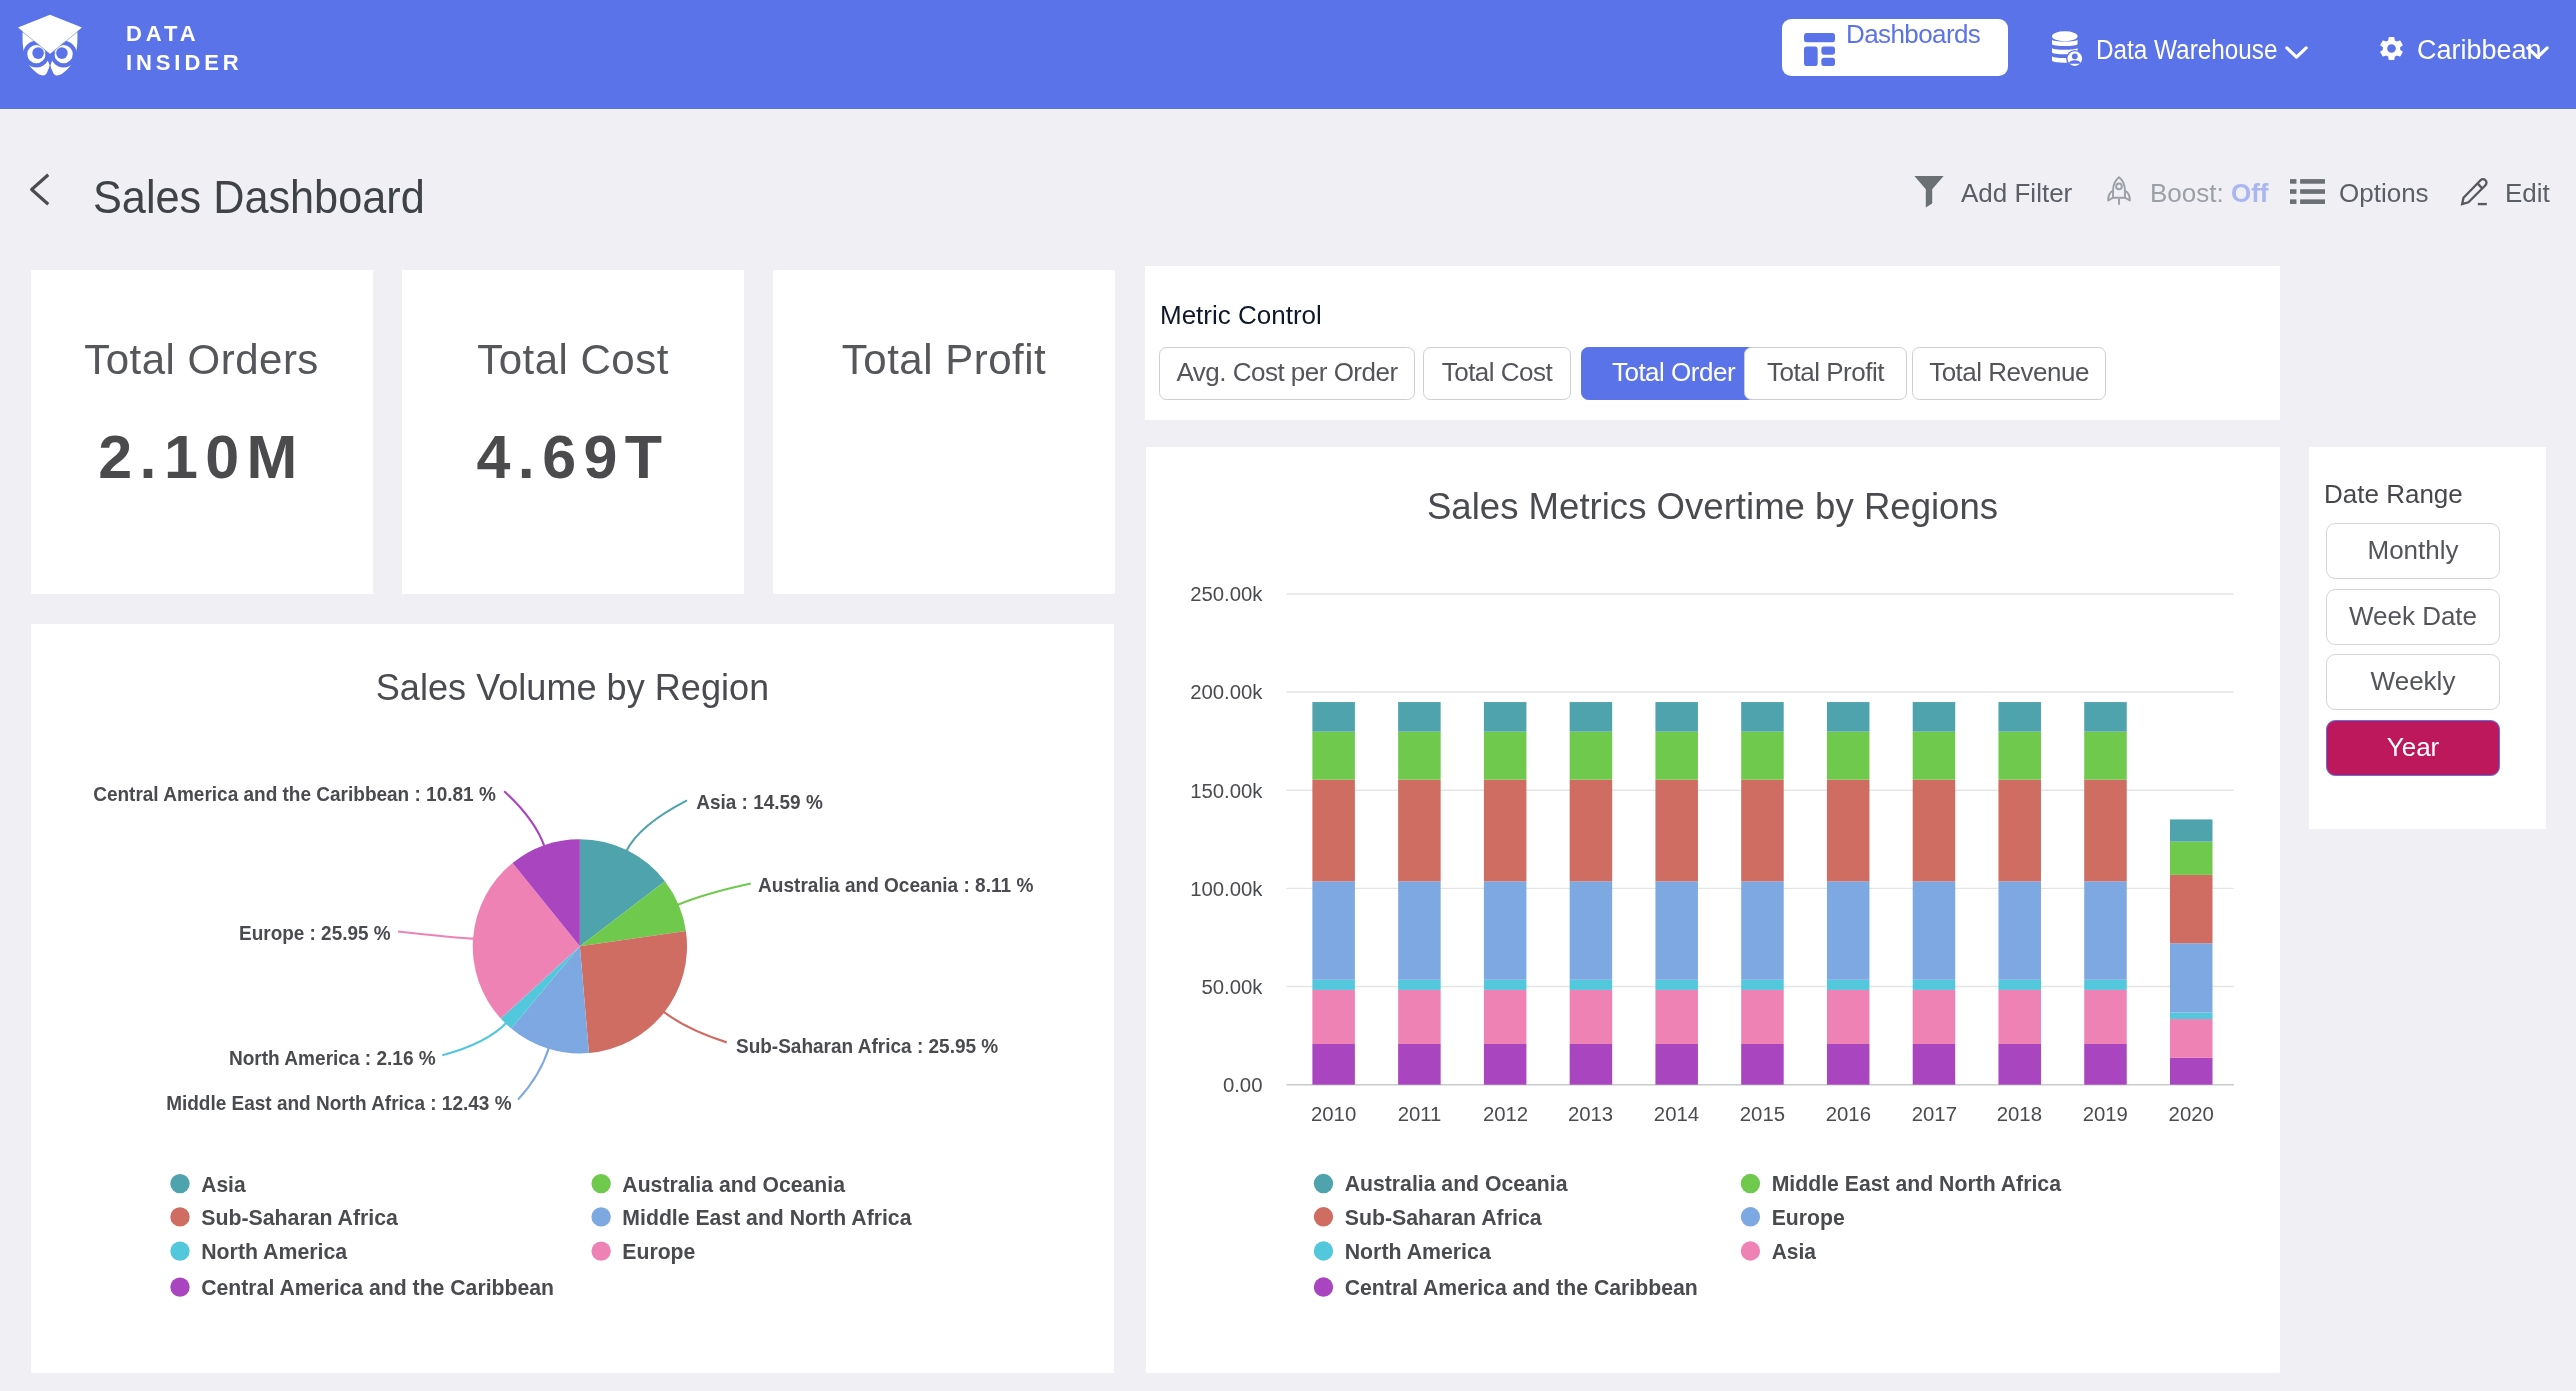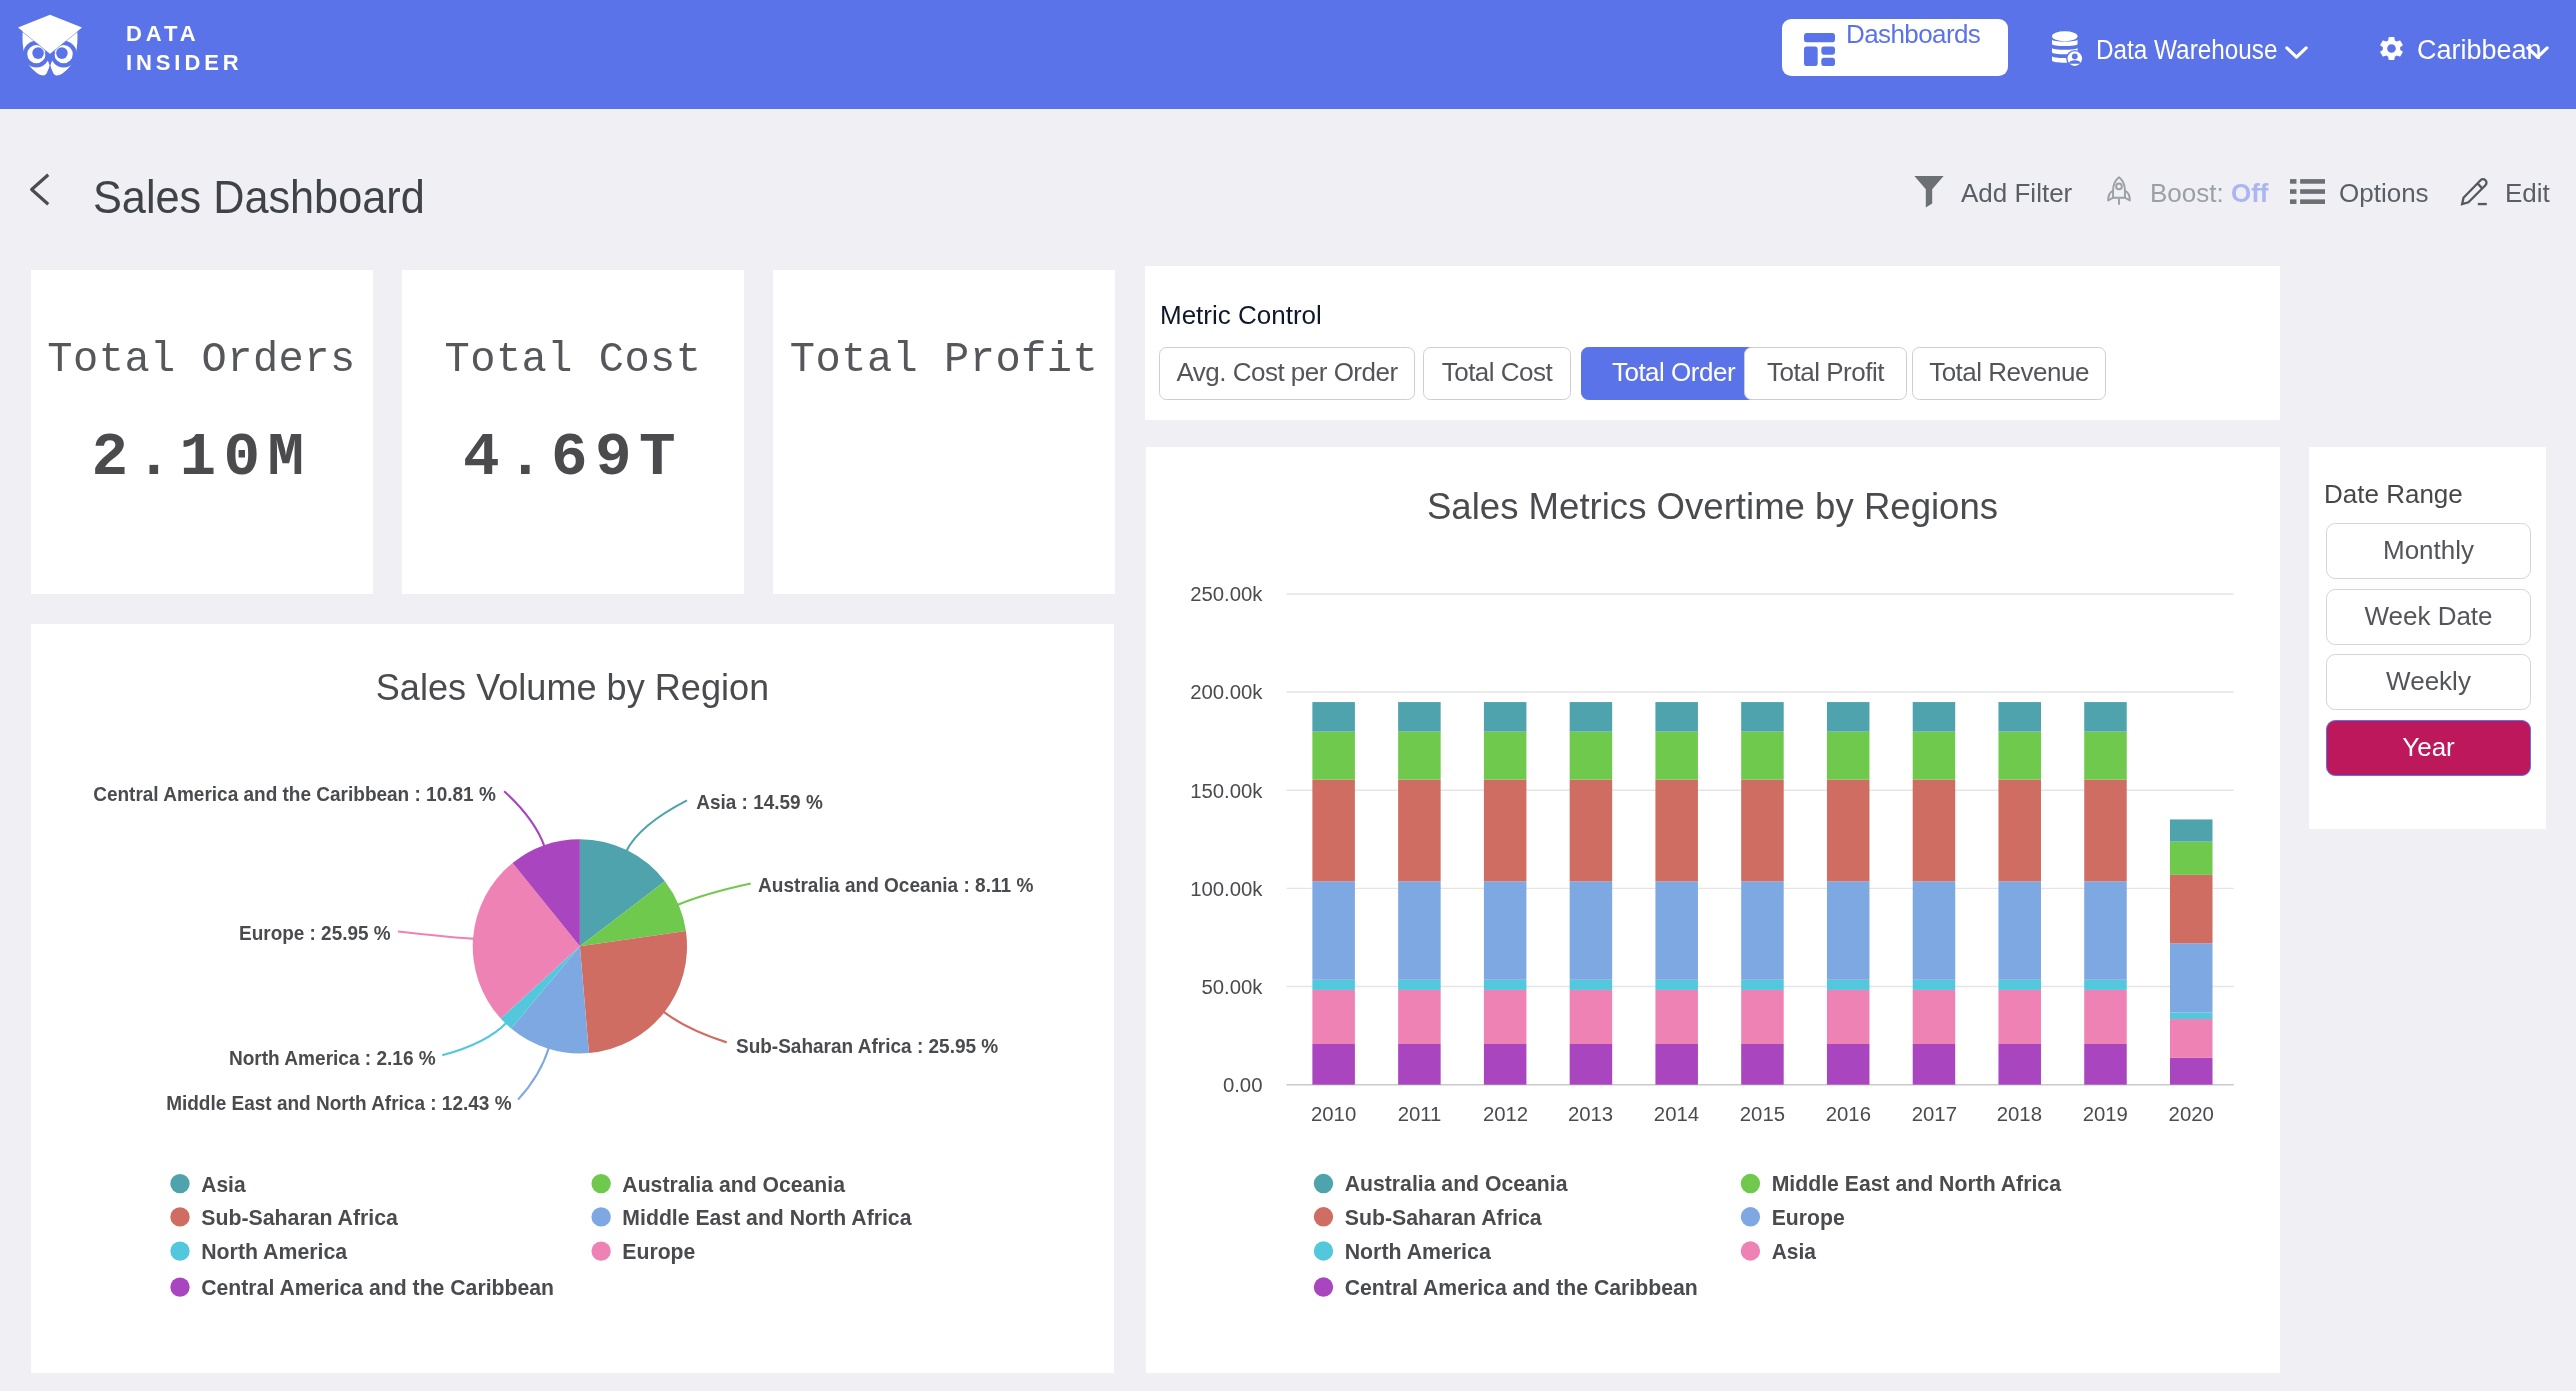--- a/index.html
+++ b/index.html
@@ -10,30 +10,30 @@
 
 .topbar { position:absolute; left:0; top:0; width:2576px; height:109px; background:#5B73E8; }
 .logo-text { position:absolute; left:102px; top:19.4px; color:#fff; font-weight:bold; font-size:22px; letter-spacing:3.9px; line-height:29px;margin-left:24px; }
 .navbtn { position:absolute; left:1782px; top:19.4px; width:226px; height:57px; background:#fff; border-radius:9.2px; }
 .navbtn-label { position:absolute; left:1846px; top:19px; font-size:26px; color:#5B73E8; letter-spacing:-0.6px; }
 .navitem { position:absolute; top:35px; font-size:27px; color:#fff; }
 
 .pagetitle { position:absolute; left:93px; top:170px; font-size:46px; color:#3F4347; transform:scaleX(0.94); transform-origin:0 0; white-space:nowrap; }
 .tool { position:absolute; top:178px; font-size:26px; color:#5A5F66; white-space:nowrap; }
 
-.kpi { top:270px; width:342px; height:324px;font-family:Liberation Mono, monospace; }
+.kpi { top:270px; width:342px; height:324px; }
 .kpi-label { position:absolute; width:100%; text-align:center; top:69px; font-size:42px; color:#56575B; letter-spacing:0.5px; line-height:1; }
 .kpi-value { position:absolute; width:100%; text-align:center; top:157px; font-size:61px; font-weight:bold; color:#4B4B4D; letter-spacing:7.4px; line-height:1; }
 
 .mc-label { position:absolute; left:1160px; top:300px; font-size:26px; color:#0f172a; }
 .mbtn { position:absolute; top:347px; height:53px; border:1.8px solid #CDCED2; border-radius:7.4px; background:#fff; font-size:26px; color:#54555A; text-align:center; line-height:49px; letter-spacing:-0.5px; }
 .mbtn.active { background:#5B73E8; border-color:#5B73E8; color:#fff; }
 
 .dr-label { position:absolute; left:2324px; top:479px; font-size:26px; color:#46474B; }
-.dbtn { position:absolute; left:2326px; width:205px; height:56px; border:1.8px solid #D4D5D9; border-radius:9.2px; background:#fff; font-size:26px; color:#54555A; text-align:center; line-height:53px; }
+.dbtn { position:absolute; left:2326px; width:174px; height:56px; border:1.8px solid #D4D5D9; border-radius:9.2px; background:#fff; font-size:26px; color:#54555A; text-align:center; line-height:53px; }
 .dbtn.active { background:#be185d; border-color:#5B73E8; color:#fff; }
 </style>
 </head>
 <body>
 
 <div class="topbar">
   <svg class="abs" style="left:15.7px;top:12px" width="68" height="72" viewBox="0 0 100 102">
     <path fill="#fff" d="M10,24 C8,52 13,70 24,82 C33,91 43,96 46,86 L50,77 L54,86 C57,96 67,91 76,82 C87,70 92,52 90,24 L50,8 Z"></path>
     <circle cx="30" cy="60" r="19.5" fill="#5B73E8"></circle>
     <circle cx="70" cy="60" r="19.5" fill="#5B73E8"></circle>

